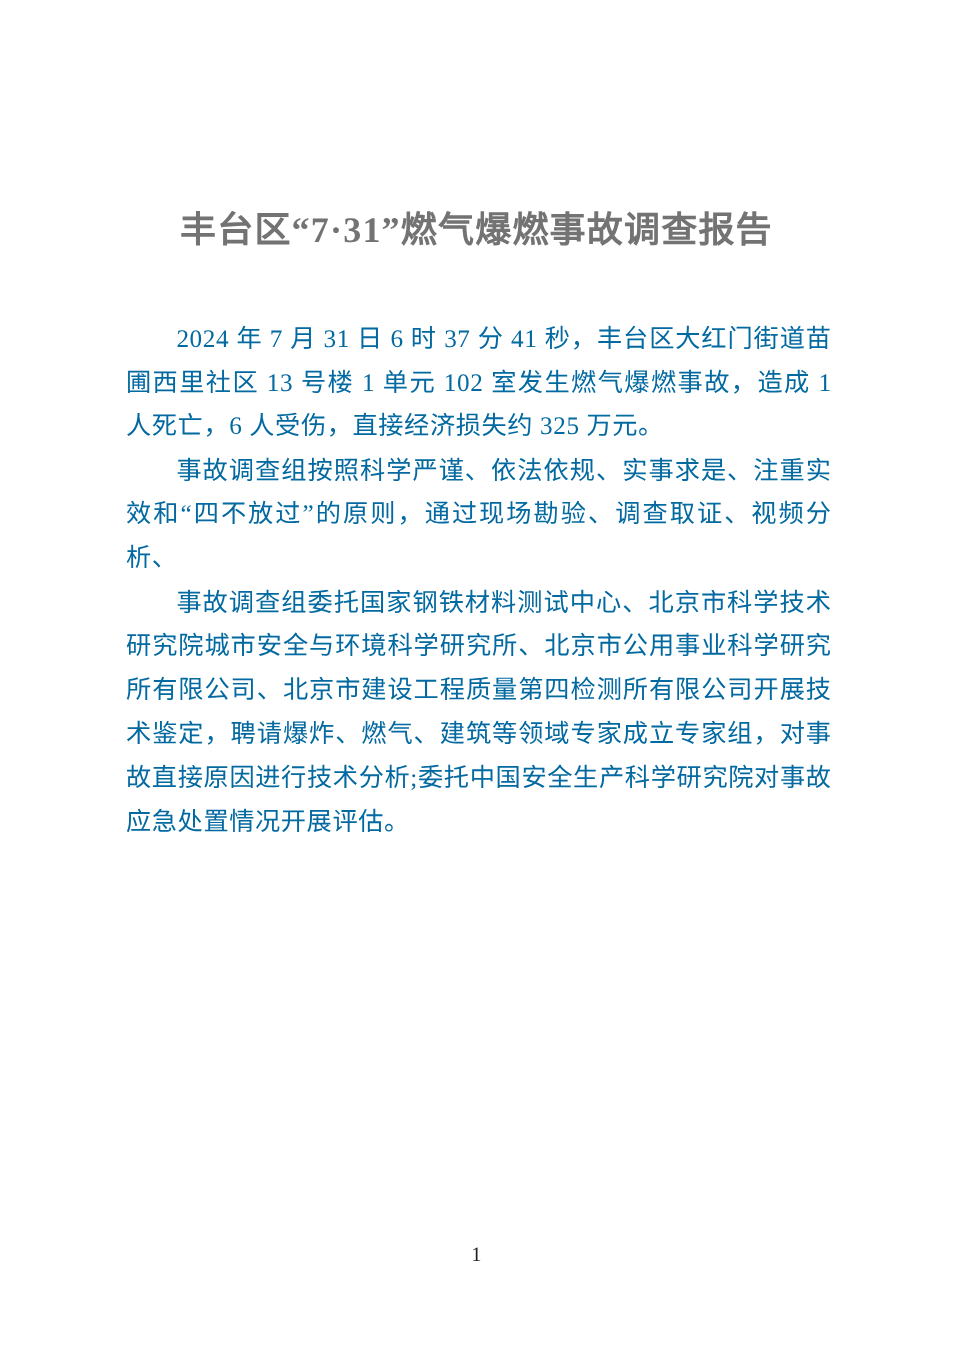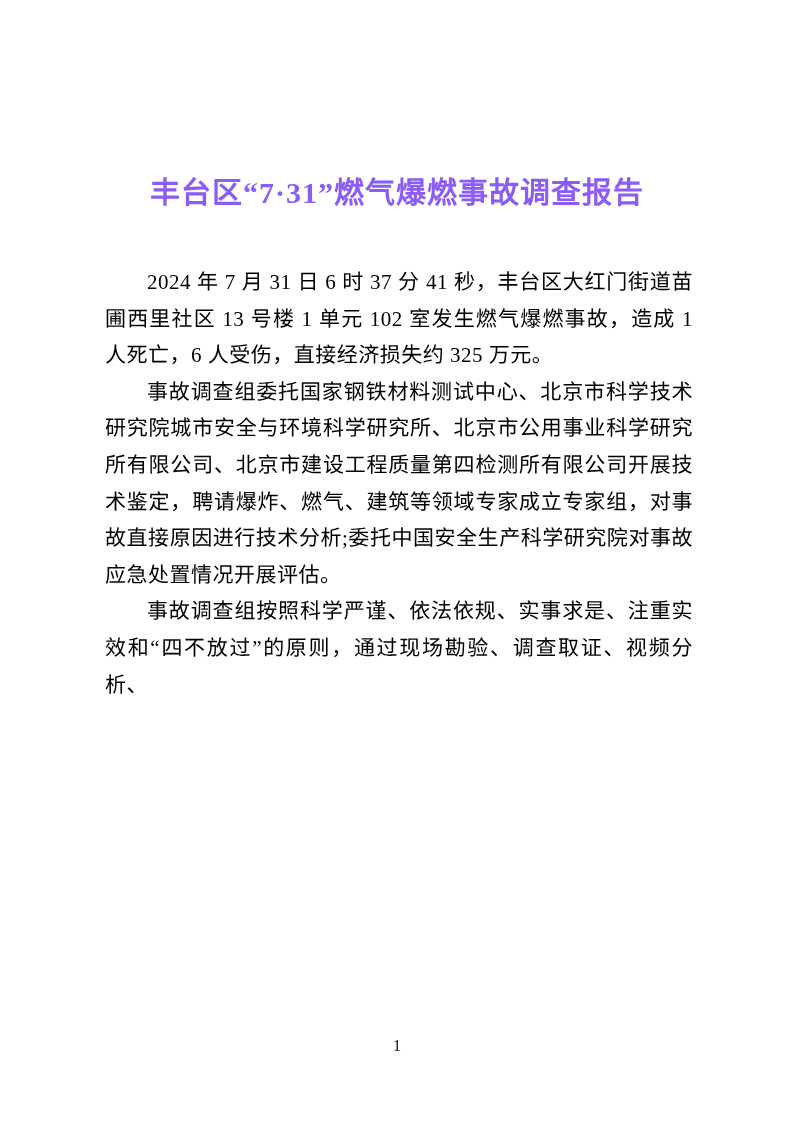--- a/index.html
+++ b/index.html
@@ -20,39 +20,39 @@
     position: absolute;
     top: 174px;
     left: 60px;
     right: 60px;
     margin: 0;
     text-align: center;
     font-size: 30px;
     line-height: 38px;
     font-weight: bold;
     font-family: "Liberation Serif", "DejaVu Serif", serif;
-    color: #8b5cf6;
+    color: #737373;
     letter-spacing: 1px;
     white-space: nowrap;
   }
   .doc-body {
     position: absolute;
     top: 264px;
     left: 105px;
     width: 588px;
   }
   .doc-body p {
     margin: 0;
     padding: 0;
     font-size: 21px;
     line-height: 36.6px;
     text-align: justify;
     text-justify: inter-ideograph;
     text-indent: 2em;
-    color: #000000;
+    color: #0369a1;
     letter-spacing: 0.5px;
     word-break: break-all;
   }
   .page-footer {
     position: absolute;
     top: 1036px;
     left: 0;
     right: 0;
     text-align: center;
     font-size: 17px;
@@ -63,19 +63,19 @@
 </style>
 </head>
 <body>
 
 <div class="page">
 
   <h1 class="doc-title">丰台区“7·31”燃气爆燃事故调查报告</h1>
 
   <div class="doc-body">
     <p>2024 年 7 月 31 日 6 时 37 分 41 秒，丰台区大红门街道苗圃西里社区 13 号楼 1 单元 102 室发生燃气爆燃事故，造成 1 人死亡，6 人受伤，直接经济损失约 325 万元。</p>
+    <p>事故调查组按照科学严谨、依法依规、实事求是、注重实效和“四不放过”的原则，通过现场勘验、调查取证、视频分析、</p>
     <p>事故调查组委托国家钢铁材料测试中心、北京市科学技术研究院城市安全与环境科学研究所、北京市公用事业科学研究所有限公司、北京市建设工程质量第四检测所有限公司开展技术鉴定，聘请爆炸、燃气、建筑等领域专家成立专家组，对事故直接原因进行技术分析;委托中国安全生产科学研究院对事故应急处置情况开展评估。</p>
-    <p>事故调查组按照科学严谨、依法依规、实事求是、注重实效和“四不放过”的原则，通过现场勘验、调查取证、视频分析、</p>
   </div>
 
   <div class="page-footer">1</div>
 
 </div>
 
 </body></html>

